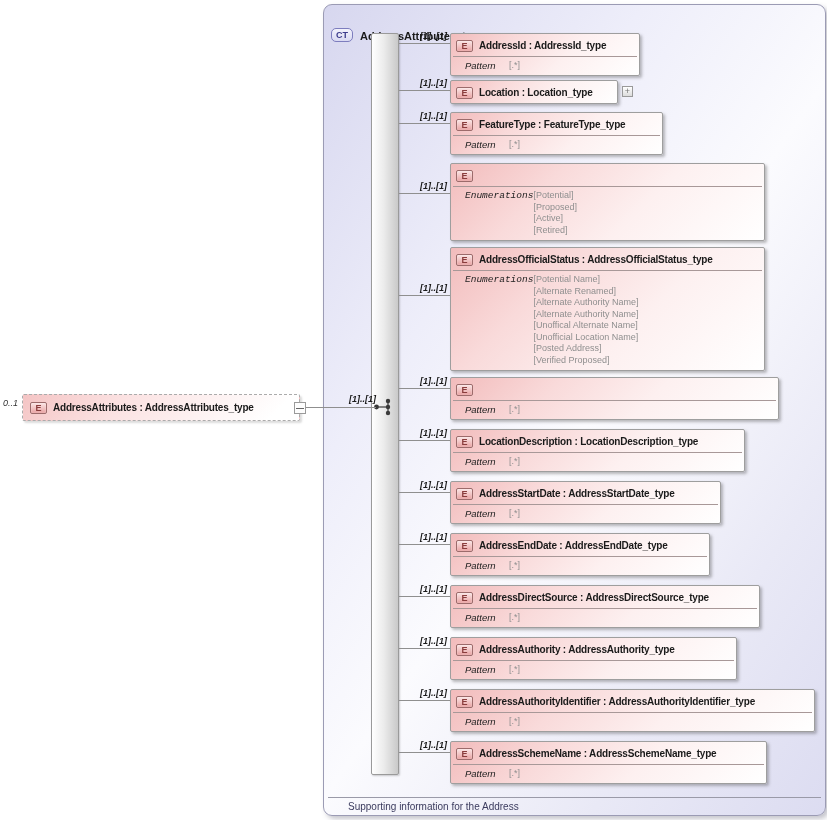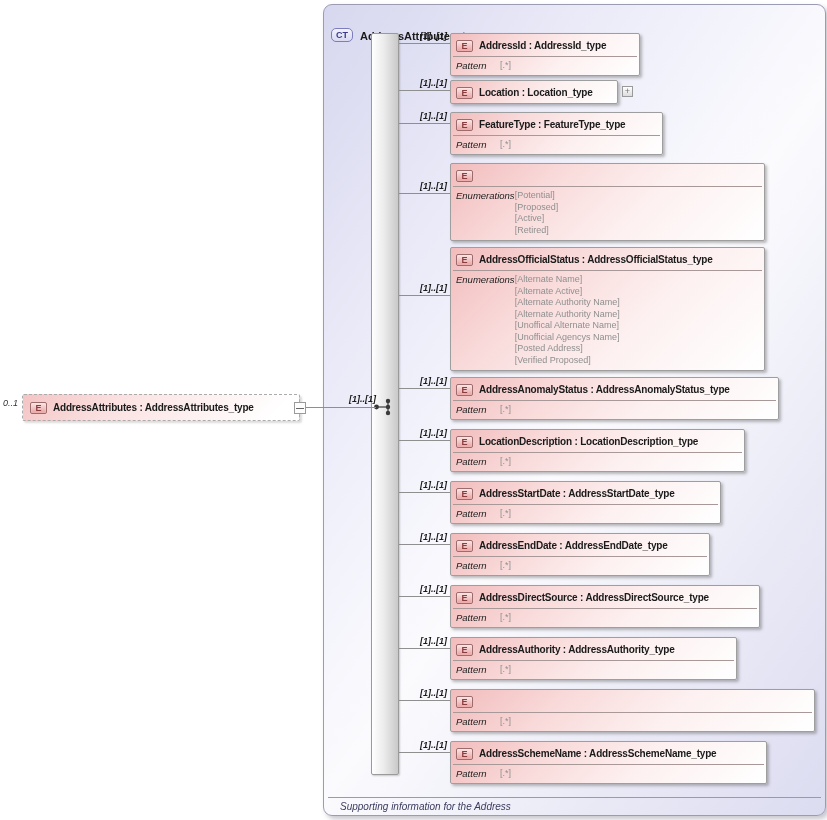--- a/index.html
+++ b/index.html
@@ -10,21 +10,21 @@
   .ct-box { position:absolute; left:323px; top:4px; width:503px; height:812px;
     border:1px solid #9b9bb4; border-radius:9px;
     background:linear-gradient(125deg,#d7d7ef 0%,#eeeefa 30%,#fbfbfe 52%,#e9e9f6 78%,#dcdcf1 100%);
     box-shadow:3px 3px 5px rgba(90,90,110,0.35); }
   .ct-head { position:absolute; left:7px; top:23px; display:flex; align-items:flex-end; }
   .ct-badge { display:inline-flex; align-items:center; justify-content:center;
     min-width:22px; height:14px; padding:0 3px; border:1px solid #7d7dbe; border-radius:5px;
     background:linear-gradient(#f2f2fc,#d9d9f2); color:#3c3c8c; font-size:9px; font-weight:bold; }
   .ct-title { margin-left:7px; font-size:11px; font-weight:bold; color:#1a1a1a; white-space:nowrap; }
   .ct-footer-line { position:absolute; left:4px; right:4px; top:792px; border-top:1px solid #9a9aa8; }
-  .ct-footer { position:absolute; left:16px; top:796px; font-size:10px; font-style:italic; color:#3b3b5e; white-space:nowrap;text-align:right; }
+  .ct-footer { position:absolute; left:24px; top:796px; font-size:10px; color:#3b3b5e; white-space:nowrap;text-align:right; }
 
   
   .seq-bar { position:absolute; left:371px; top:33px; width:28px; height:742px;
     border:1px solid #9a9a9a; border-radius:2px;
     background:linear-gradient(to right,#ffffff 0%,#ececec 45%,#c9c9c9 100%);
     box-shadow:1px 1px 2px rgba(0,0,0,0.2); }
   .seq-icon { position:absolute; left:373px; top:398px; }
 
   
   .hline { position:absolute; height:1px; background:#8f8f8f; }
@@ -38,23 +38,23 @@
   .el { position:absolute; left:450px; border:1px solid #9e9e9e; border-radius:2px;
     background:linear-gradient(135deg,#f2bcbc 0%,#f9dada 30%,#fdf0f0 60%,#ffffff 100%);
     box-shadow:2px 2px 3px rgba(60,60,60,0.35); white-space:nowrap; }
   .el-head { display:flex; align-items:center; padding:5px 8px 4px 5px; height:22px; }
   .e-badge { display:inline-flex; align-items:center; justify-content:center;
     width:17px; height:12px; border:1px solid #9c6b6b; border-radius:2px;
     background:linear-gradient(#fbe6e6,#e9a3a3); color:#8a3d3d; font-size:9px; font-weight:bold;
     box-shadow:inset 0 0 1px #fff; flex:none; }
   .el-name { margin-left:6px; font-size:10px; font-weight:bold; letter-spacing:-0.2px; color:#1a1a1a; }
   .el-sep { border-top:1px solid #a89898; margin:0 2px; }
-  .el-facet { display:flex; padding:3px 8px 4px 5px; align-items:flex-start; }
+  .el-facet { display:flex; padding:3px 8px 4px 14px; align-items:flex-start; }
   .facet-label { font-size:9.5px; font-style:italic; color:#222; min-width:44px; }
-  .facet-label.wide { min-width:58px; }
+  .facet-label.wide { min-width:58px;font-family:Liberation Mono, monospace; }
   .facet-value { font-size:9px; color:#8f8f8f; }
   .enum-col { display:flex; flex-direction:column; }
   .enum-col div { font-size:9px; color:#8f8f8f; line-height:11.5px; }
   .expand-btn { position:absolute; right:-16px; top:5px; width:11px; height:11px;
     border:1px solid #999; background:linear-gradient(#ffffff,#dcdcdc);
     font-size:9px; line-height:9px; text-align:center; color:#777; }
 
   
   .root-el { position:absolute; left:22px; top:394px; width:278px; height:27px;
     border:1px dashed #ababab; border-radius:2px; display:flex; align-items:center; padding-left:7px;
@@ -174,36 +174,35 @@
 
 <div class="el" style="top:247px;width:315px">
   <div class="el-head">
       <span class="e-badge">E</span>
       <span class="el-name">AddressOfficialStatus : AddressOfficialStatus_type</span>
     </div>
   <div class="el-sep"></div>
   <div class="el-facet">
       <span class="facet-label wide">Enumerations</span>
     <div class="enum-col">
-      <div>[Alternate Name]</div>
-      <div>[Alternate Active]</div>
+      <div>[Potential Name]</div>
+      <div>[Alternate Renamed]</div>
       <div>[Alternate Authority Name]</div>
       <div>[Alternate Authority Name]</div>
       <div>[Unoffical Alternate Name]</div>
-      <div>[Unofficial Agencys Name]</div>
+      <div>[Unofficial Location Name]</div>
       <div>[Posted Address]</div>
       <div>[Verified Proposed]</div>
     </div>
   </div>
 </div>
 
 <div class="el" style="top:377px;width:329px">
   <div class="el-head">
       <span class="e-badge">E</span>
-      <span class="el-name">AddressAnomalyStatus : AddressAnomalyStatus_type</span>
     </div>
   <div class="el-sep"></div>
   <div class="el-facet">
       <span class="facet-label">Pattern</span>
       <span class="facet-value">[.*]</span>
     </div>
 </div>
 
 <div class="el" style="top:429px;width:295px">
   <div class="el-head">
@@ -261,20 +260,21 @@
   <div class="el-sep"></div>
   <div class="el-facet">
       <span class="facet-label">Pattern</span>
       <span class="facet-value">[.*]</span>
     </div>
 </div>
 
 <div class="el" style="top:689px;width:365px">
   <div class="el-head">
       <span class="e-badge">E</span>
+      <span class="el-name">AddressAuthorityIdentifier : AddressAuthorityIdentifier_type</span>
     </div>
   <div class="el-sep"></div>
   <div class="el-facet">
       <span class="facet-label">Pattern</span>
       <span class="facet-value">[.*]</span>
     </div>
 </div>
 
 <div class="el" style="top:741px;width:317px">
   <div class="el-head">

